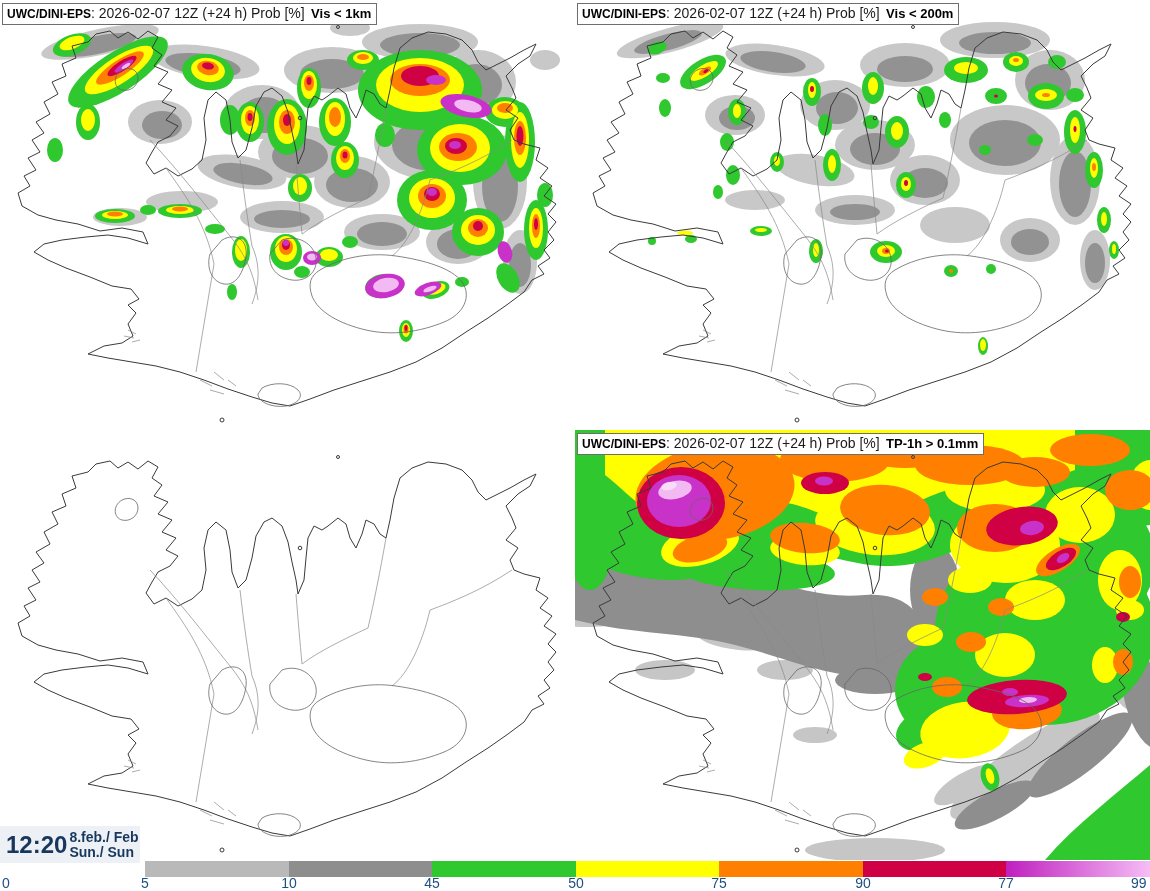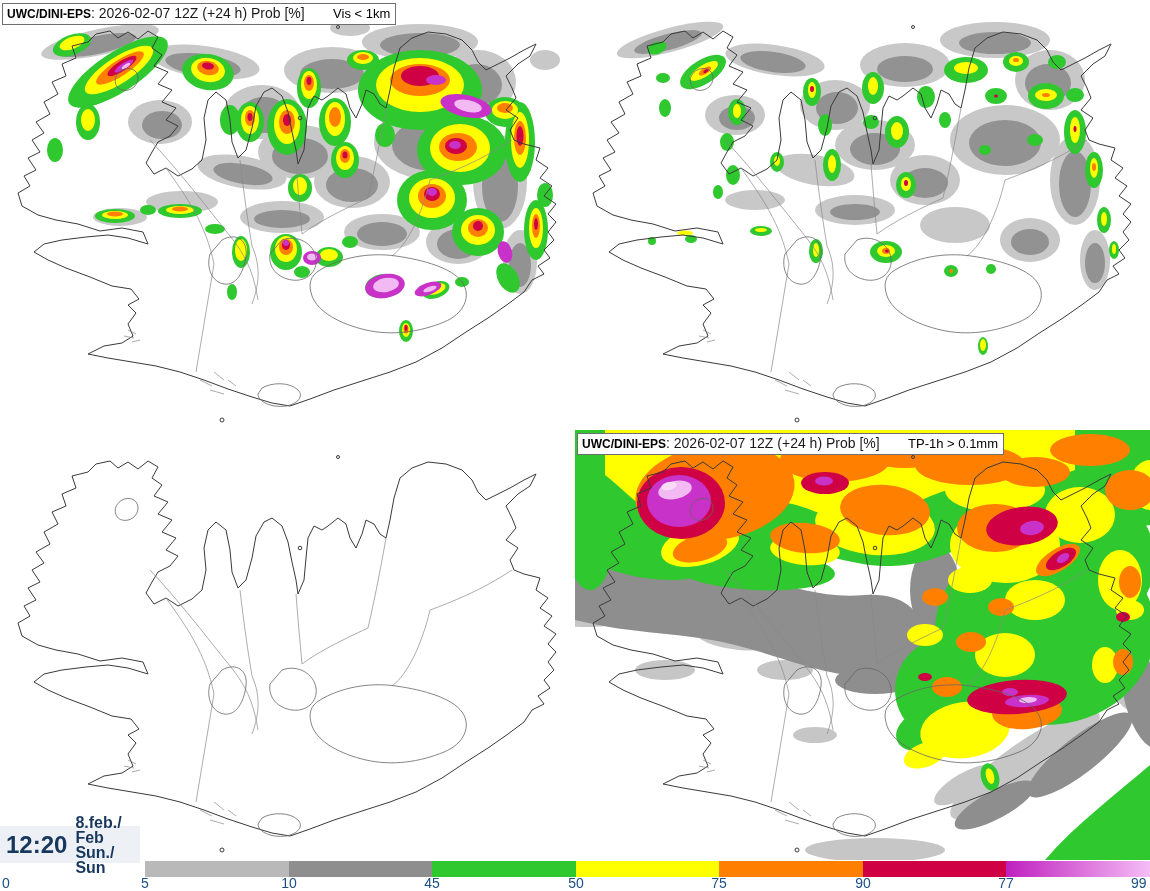--- a/index.html
+++ b/index.html
@@ -8,26 +8,26 @@
   .panel{position:absolute;width:575px;height:430px;}
   #panel-1{left:0;top:0}
   #panel-2{left:575px;top:0}
   #panel-3{left:0;top:430px}
   #panel-4{left:575px;top:430px}
   .map-svg{position:absolute;left:0;top:0;width:575px;height:430px;}
   .title-box{position:absolute;left:2px;top:3px;z-index:6;background:#ffffff;
              border:1px solid #6e6e6e;padding:1px 5px 2px 4px;white-space:nowrap;line-height:15px;}
   .title-box .model{font-weight:bold;font-size:12px;color:#000;margin-top:48px;}
   .title-box .meta{font-size:14px;color:#1a1a1a;}
-  .title-box .param{font-weight:normal;font-size:13px;color:#000;padding-left:2px;margin-left:22px;}
+  .title-box .param{font-weight:bold;font-size:13px;color:#000;padding-left:2px;}
   
   #timestamp-box{position:absolute;left:0;top:826px;width:140px;height:37px;z-index:8;
                  background:#edf1f6;display:flex;align-items:center;}
   #time-label{font-size:24px;font-weight:bold;color:#17375d;margin-left:6px;letter-spacing:0px;}
-  #date-col{margin-left:8px;color:#17375d;font-size:16px;font-weight:bold;line-height:15px;}
+  #date-col{margin-left:2px;color:#17375d;font-size:14px;font-weight:bold;line-height:15px;}
   #colorbar{position:absolute;left:145px;top:861px;width:1005px;height:16px;display:flex;z-index:8;}
   #colorbar .seg{height:16px;flex:1 1 0;}
   .cb-tick{position:absolute;top:875px;font-size:14px;color:#1c4f84;z-index:8;}
   .cb-center{transform:translateX(-50%);}
 </style>
 </head>
 <body>
 
 <svg width="0" height="0" style="position:absolute">
   <defs>
@@ -347,20 +347,24 @@
     <g fill="#d00045">
       <ellipse cx="131" cy="71" rx="3" ry="1.5" transform="rotate(-32 131 71)"></ellipse>
         <ellipse cx="237" cy="89" rx="2" ry="3"></ellipse>
       <ellipse cx="421" cy="96" rx="2" ry="1.5"></ellipse>
         <ellipse cx="312" cy="251" rx="2" ry="1.5"></ellipse>
         <ellipse cx="331" cy="183" rx="2" ry="3"></ellipse>
         <ellipse cx="500" cy="129" rx="1.5" ry="3"></ellipse>
     </g>
     <use href="#icemap"></use>
   </svg>
+  <div class="title-box">
+    <span class="model">UWC/DINI-EPS</span><span class="meta">: 2026-02-07 12Z (+24 h) Prob [%]</span>
+    <span class="param">Vis &lt; 200m</span>
+  </div>
 </div>
 
 <div class="panel" id="panel-3">
   <svg class="map-svg" viewBox="0 0 575 430">
     <use href="#icemap"></use>
   </svg>
 </div>
 
 <div class="panel" id="panel-4">
   <svg class="map-svg" viewBox="0 0 575 430">

